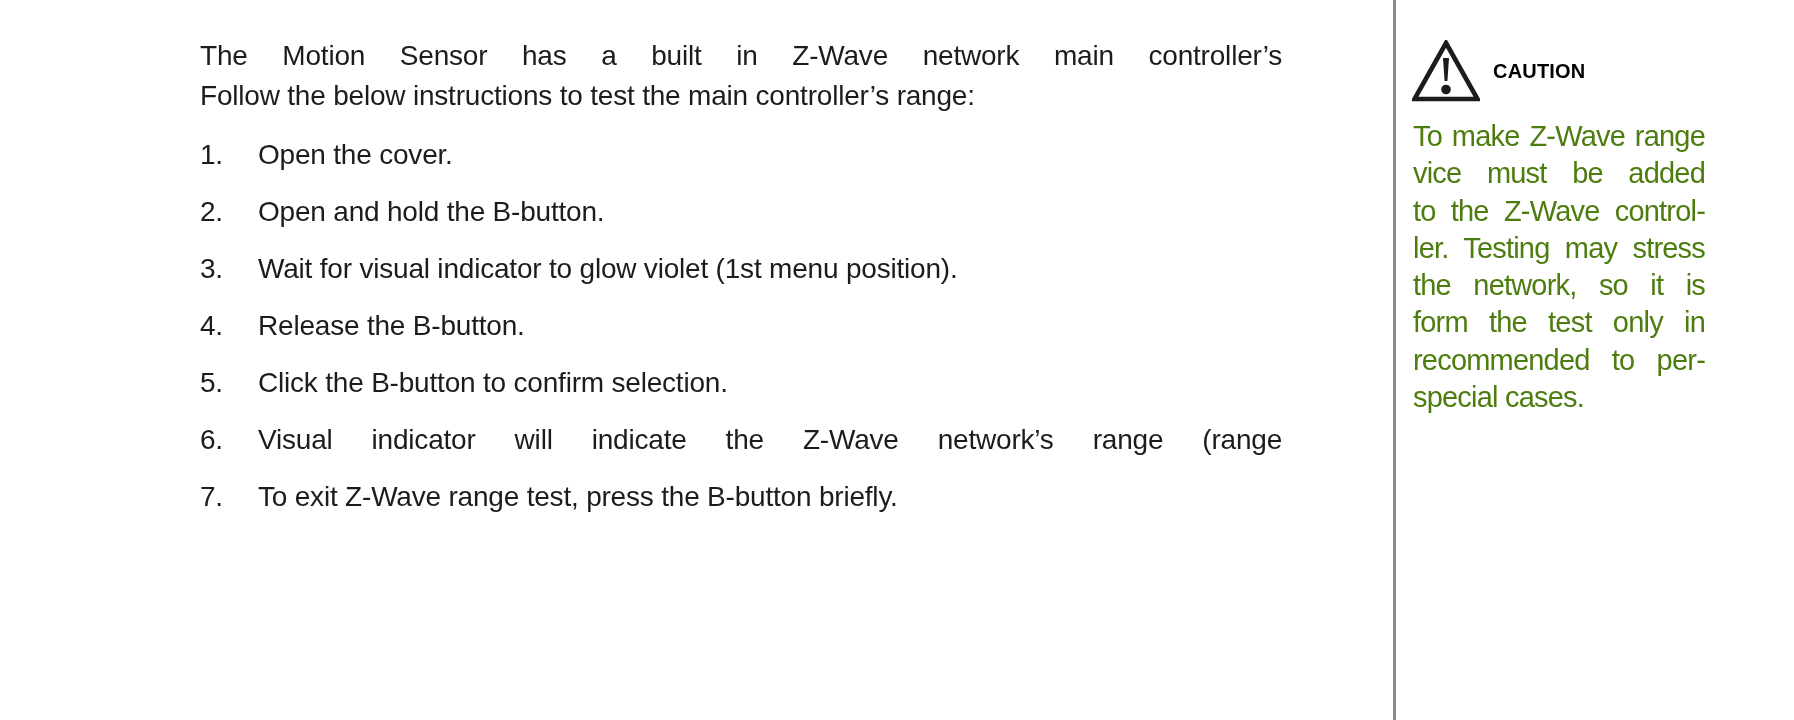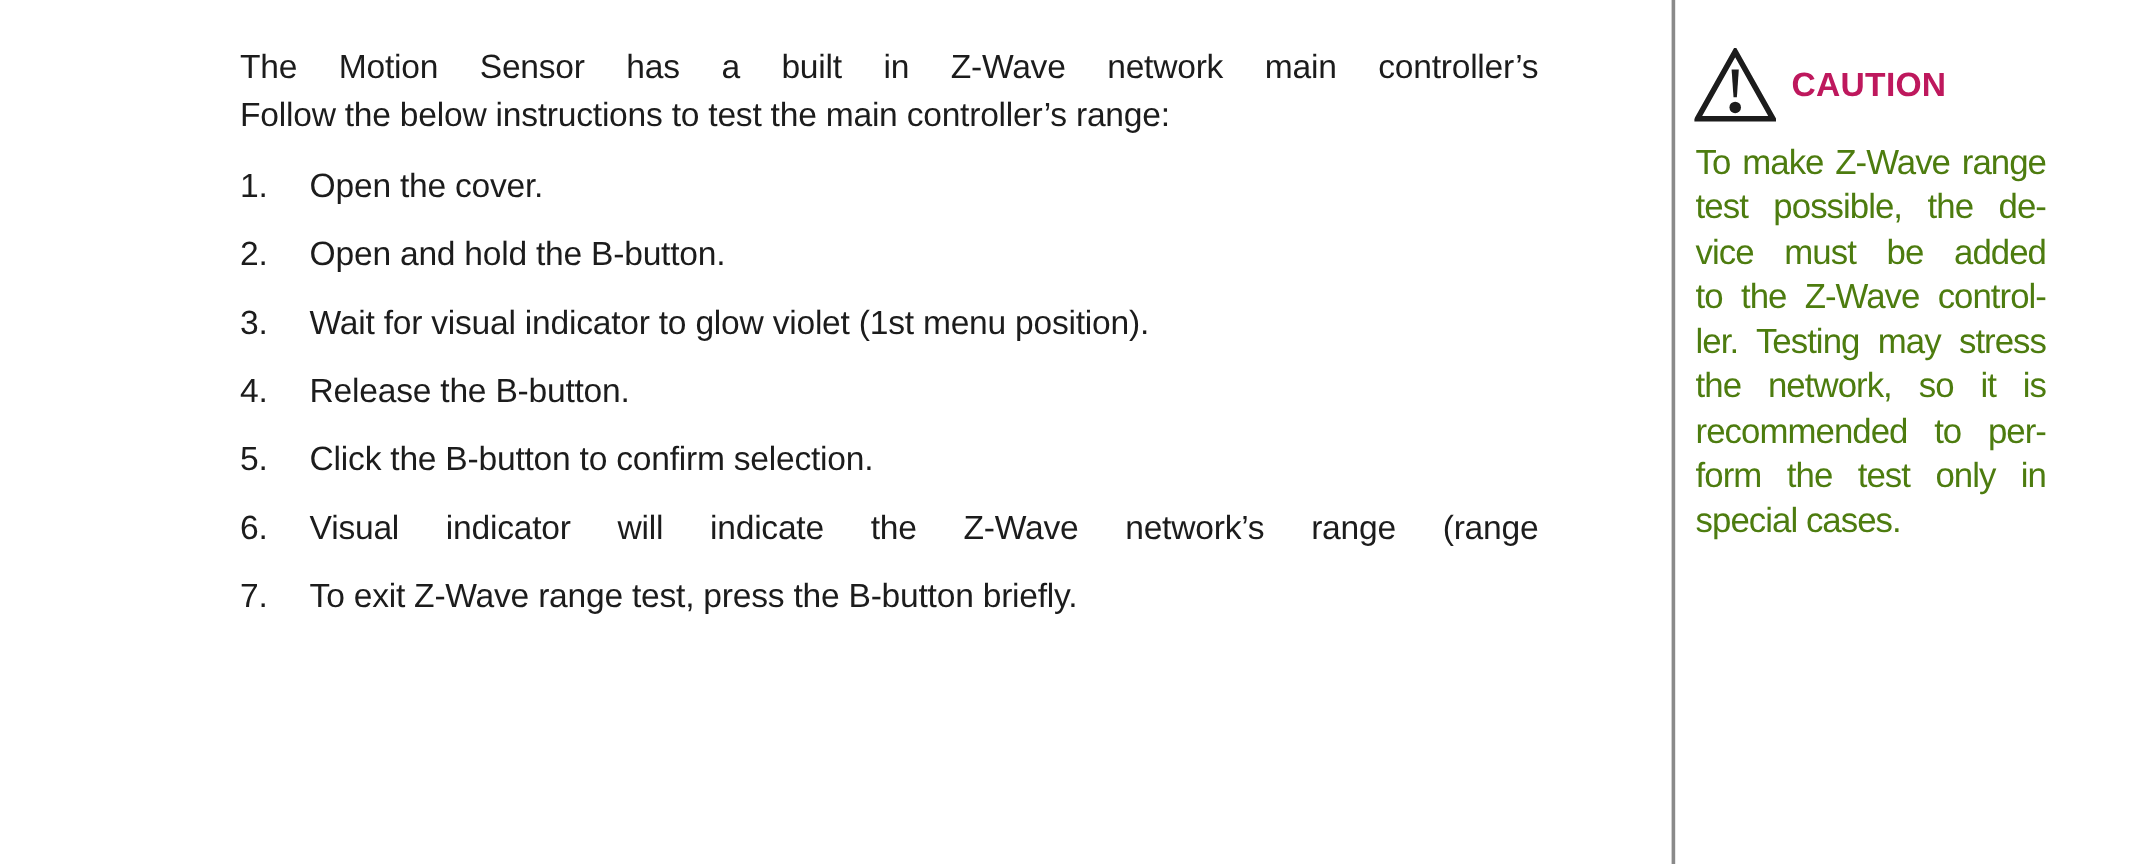--- a/index.html
+++ b/index.html
@@ -53,24 +53,24 @@
   .caution-header {
     position: absolute;
     left: 1412px; top: 40px;
     height: 62px;
     display: flex;
     align-items: center;
     gap: 13px;
   }
   .warning-triangle { width: 68px; height: 62px; display: block; }
   .caution-title {
-    font-size: 28px;
+    font-size: 20px;
     font-weight: 700;
     letter-spacing: 0.2px;
-    color: #be185d;
+    color: #000000;
   }
   .caution-body {
     position: absolute;
     left: 1413px; top: 118px;
     width: 292px;
     font-size: 29px;
     line-height: 37.3px;
     letter-spacing: -0.8px;
     color: #4d7c0f;
   }
@@ -134,21 +134,20 @@
   <svg class="warning-triangle" viewBox="0 0 68 62" xmlns="http://www.w3.org/2000/svg" aria-hidden="true">
     <path d="M34 3 L65.5 59 L2.5 59 Z" fill="none" stroke="#1c1c1c" stroke-width="4.6" stroke-linejoin="miter"></path>
     <path d="M31 18 L37 18 L35.4 41 L32.6 41 Z" fill="#1c1c1c"></path>
     <circle cx="34" cy="49.5" r="4.8" fill="#1c1c1c"></circle>
   </svg>
   <span class="caution-title">CAUTION</span>
 </div>
 
 <div class="caution-body">
   <div class="jline">To make Z-Wave range</div>
-  <div class="jline">test possible, the de-</div>
   <div class="jline">vice must be added</div>
   <div class="jline">to the Z-Wave control-</div>
   <div class="jline">ler. Testing may stress</div>
   <div class="jline">the network, so it is</div>
+  <div class="jline">form the test only in</div>
   <div class="jline">recommended to per-</div>
-  <div class="jline">form the test only in</div>
   <div>special cases.</div>
 </div>
 
 </body></html>

